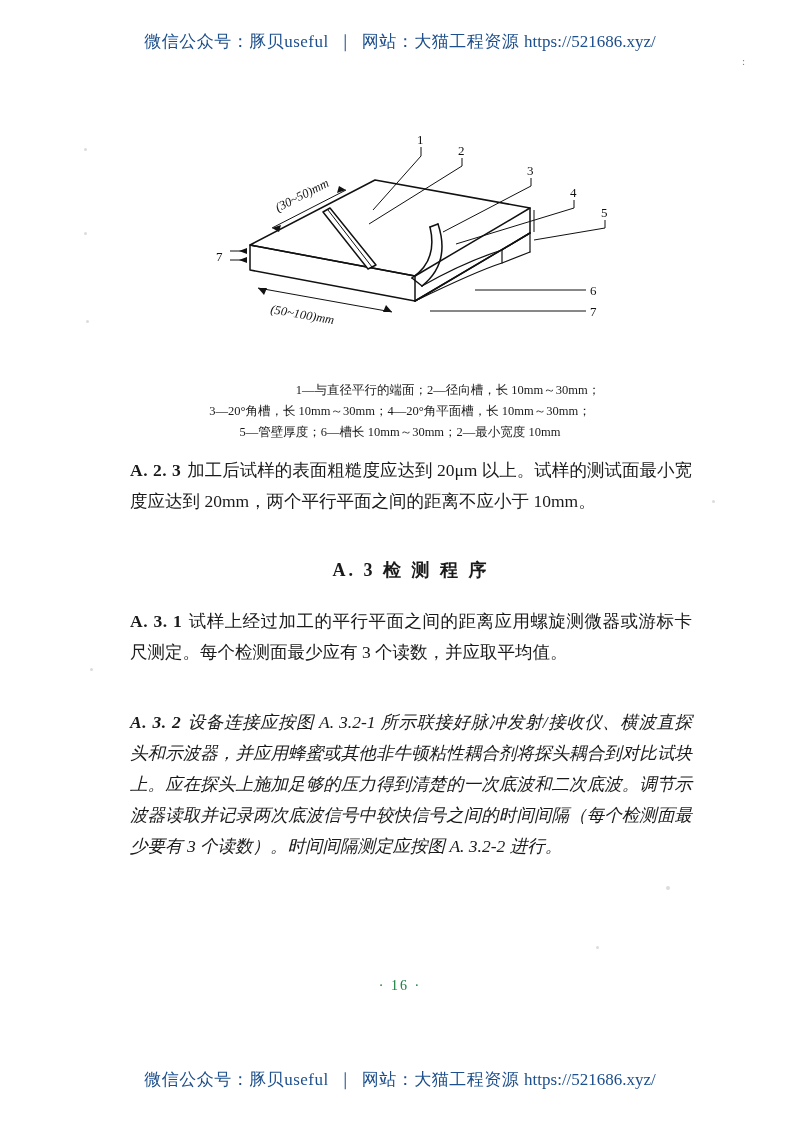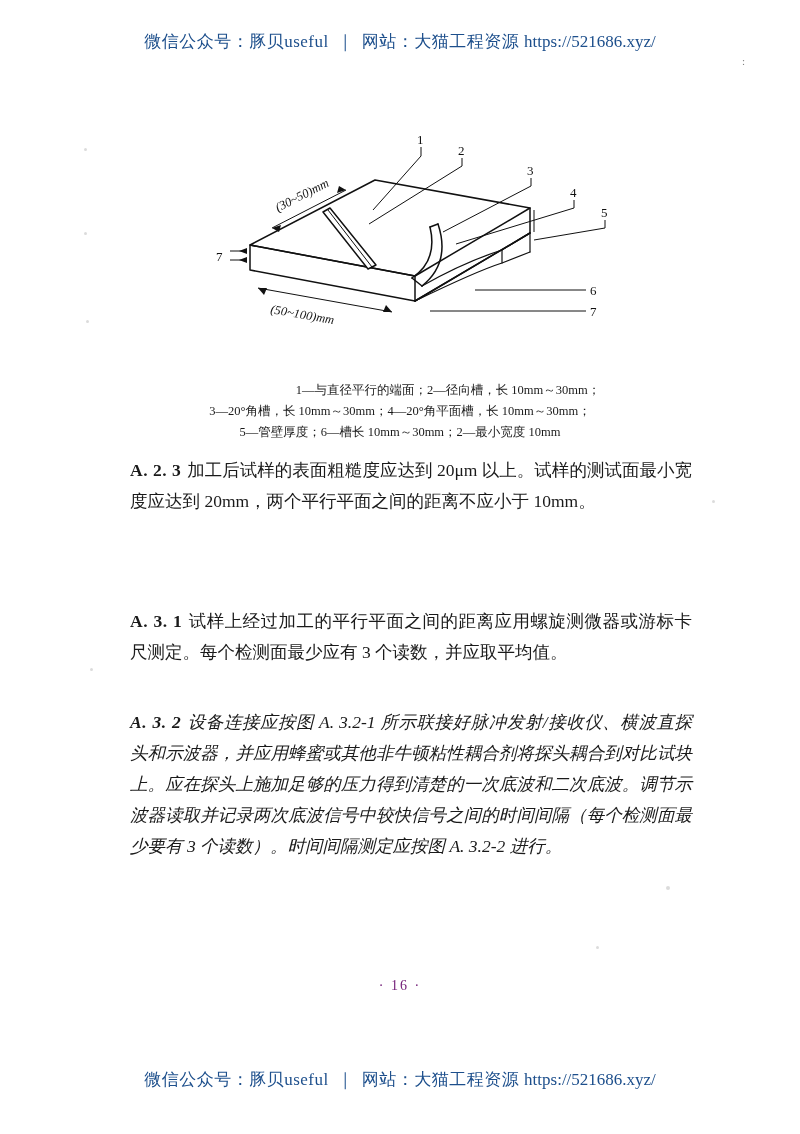--- a/index.html
+++ b/index.html
@@ -126,21 +126,21 @@
   .p3 { top: 707px; font-style: italic; }
 
   .page-num {
     position: absolute;
     left: 0;
     width: 800px;
     top: 978px;
     text-align: center;
     font-size: 14px;
     letter-spacing: 2px;
-    color: #701a75;
+    color: #15803d;
   }
 
   .dim-label {
     font-family: "Liberation Serif", serif;
     font-size: 12.5px;
     font-style: italic;
   }
   .leader-num {
     font-family: "Liberation Serif", serif;
     font-size: 13px;
@@ -250,20 +250,21 @@
   </div>
 
   <div class="fig-caption fig-note fig-note-1">1—与直径平行的端面；2—径向槽，长 10mm～30mm；</div>
   <div class="fig-caption fig-note fig-note-2">3—20°角槽，长 10mm～30mm；4—20°角平面槽，长 10mm～30mm；</div>
   <div class="fig-caption fig-note fig-note-3">5—管壁厚度；6—槽长 10mm～30mm；2—最小宽度 10mm</div>
 
   <div class="body-block p1">
     <span class="lbl">A. 2. 3</span><span>加工后试样的表面粗糙度应达到 20μm 以上。试样的测试面最小宽度应达到 20mm，两个平行平面之间的距离不应小于 10mm。</span>
   </div>
 
+  <div class="sec-head h-a3">A. 3   检 测 程 序</div>
 
   <div class="body-block p2">
     <span class="lbl">A. 3. 1</span><span>试样上经过加工的平行平面之间的距离应用螺旋测微器或游标卡尺测定。每个检测面最少应有 3 个读数，并应取平均值。</span>
   </div>
 
   <div class="body-block p3">
     <span class="lbl">A. 3. 2</span><span>设备连接应按图 A. 3.2-1 所示联接好脉冲发射/接收仪、横波直探头和示波器，并应用蜂蜜或其他非牛顿粘性耦合剂将探头耦合到对比试块上。应在探头上施加足够的压力得到清楚的一次底波和二次底波。调节示波器读取并记录两次底波信号中较快信号之间的时间间隔（每个检测面最少要有 3 个读数）。时间间隔测定应按图 A. 3.2-2 进行。</span>
   </div>
 
   <div class="page-num">· 16 ·</div>

